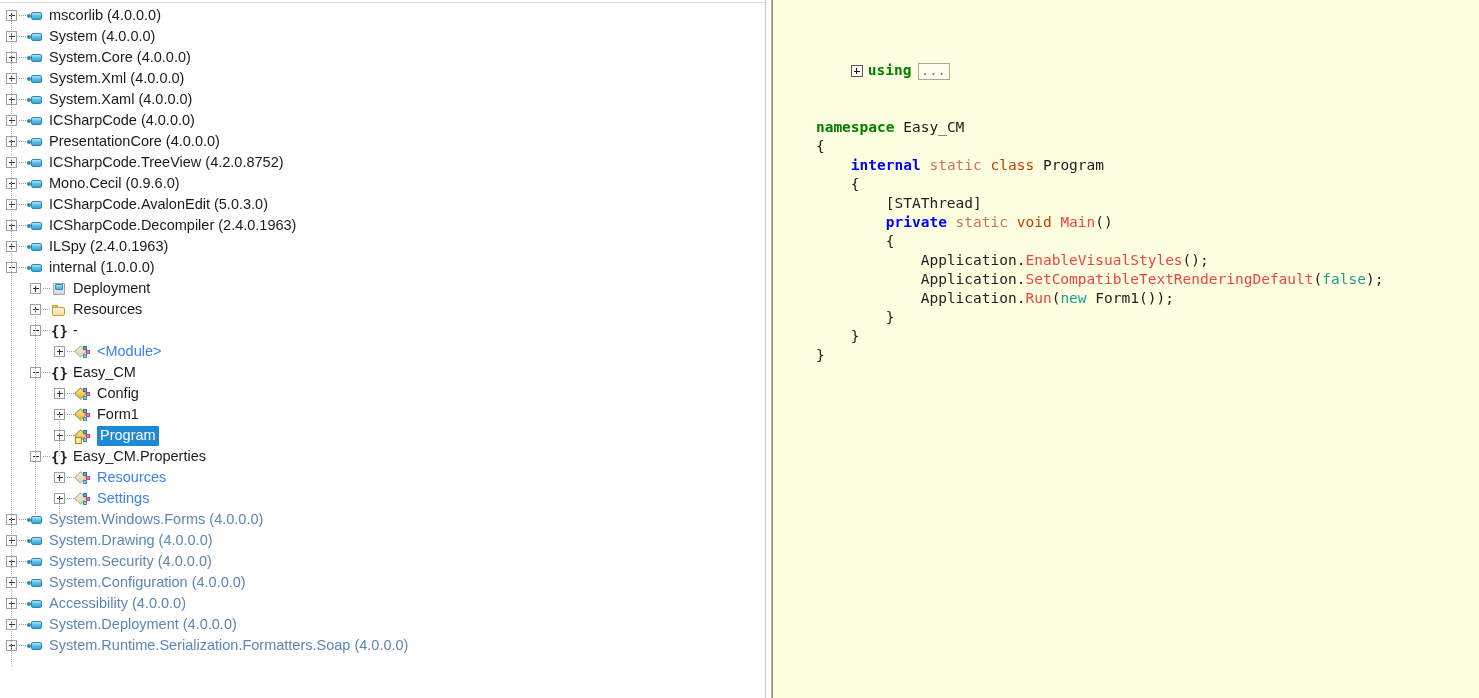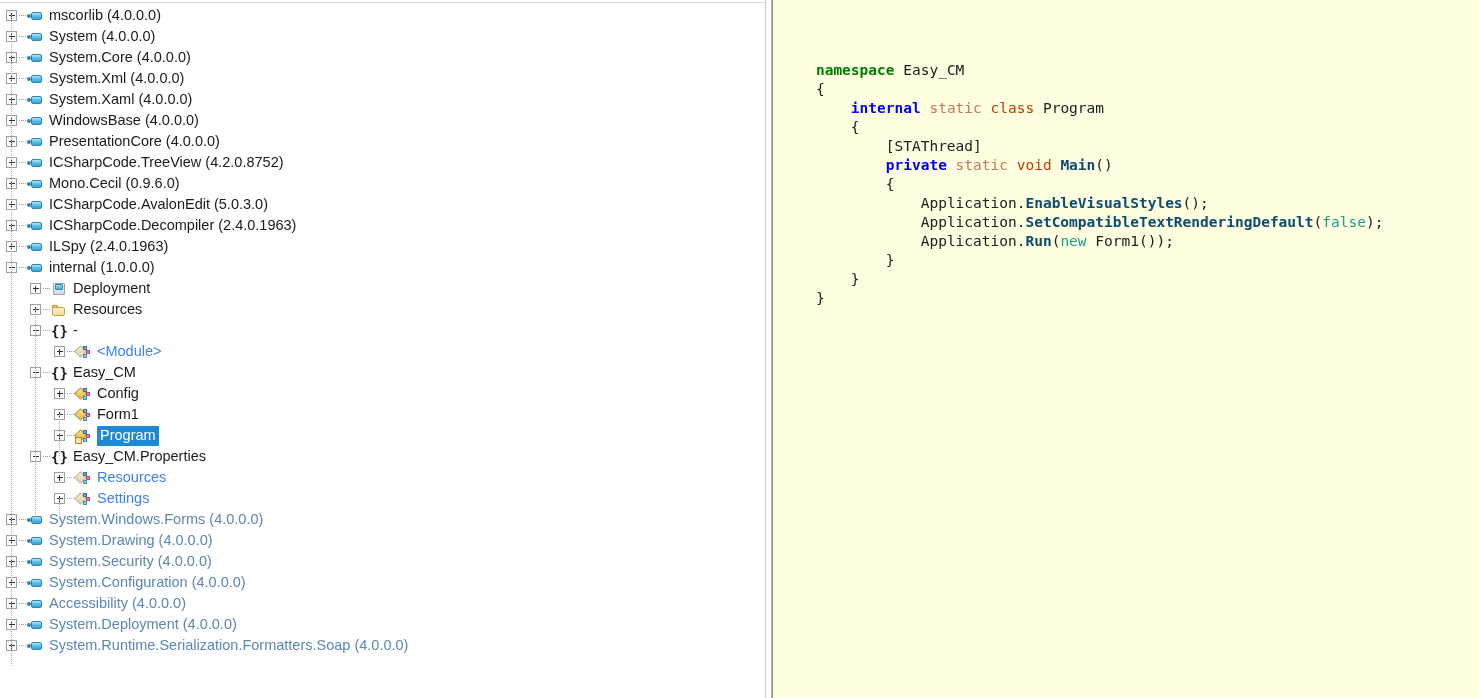--- a/index.html
+++ b/index.html
@@ -248,21 +248,21 @@
     white-space: pre;
     color: #202020;
   }
   .cl { height: 19px; }
   .k-using, .k-ns   { color: #008000; font-weight: bold; }
   .k-mod            { color: #0000ff; font-weight: bold; }
   .k-static         { color: #c8775c; }
   .k-type           { color: #c04000; }
   .k-lit            { color: #1f9e8f; font-weight: normal; }
   .ident            { color: #202020; }
-  .method           { color: #0c4a6e; font-weight: bold; }
+  .method           { color: #ef4444; font-weight: normal; }
   .punct            { color: #202020; }
 
   .fold-box {
     display: inline-block;
     width: 12px; height: 12px;
     border: 1px solid #5a5a5a;
     background: #fdfdf0;
     position: relative;
     vertical-align: middle;
     margin-right: 5px;
@@ -351,21 +351,21 @@
           <span class="label ">System.Xaml (4.0.0.0)</span>
         </div>
         <div class="row">
           <span class="indent" style="width:6px"></span>
           <span class="exp plus"></span>
           <span class="conn"></span>
           <span class="icon ic-asm">
             <span class="dot"></span>
             <span class="body"></span>
           </span>
-          <span class="label ">WindowsBase (4.0.0.0)</span>
+          <span class="label ">ICSharpCode (4.0.0.0)</span>
         </div>
         <div class="row">
           <span class="indent" style="width:6px"></span>
           <span class="exp plus"></span>
           <span class="conn"></span>
           <span class="icon ic-asm">
             <span class="dot"></span>
             <span class="body"></span>
           </span>
           <span class="label ">PresentationCore (4.0.0.0)</span>
@@ -619,17 +619,20 @@
         <div class="vline" style="left: 59px; top: 367px; height: 0px;"></div>
         <div class="vline" style="left: 59px; top: 409px; height: 42px;"></div>
         <div class="vline" style="left: 59px; top: 493px; height: 21px;"></div>
       </div>
   </div>
 
   <div id="splitter"></div>
 
   <div id="code-pane">
     <div id="code">
+      <div class="cl">
+        <span class="fold-box"></span><span class="k-using">using</span><span class="ellipsis-box">...</span>
+      </div>
       <div id="code-lines"><div class="cl">&nbsp;</div><div class="cl">&nbsp;&nbsp;&nbsp;&nbsp;<span class="k-ns">namespace</span><span class="ident"> Easy_CM</span></div><div class="cl">&nbsp;&nbsp;&nbsp;&nbsp;<span class="punct">{</span></div><div class="cl">&nbsp;&nbsp;&nbsp;&nbsp;&nbsp;&nbsp;&nbsp;&nbsp;<span class="k-mod">internal</span><span class="punct"> </span><span class="k-static">static</span><span class="punct"> </span><span class="k-type">class</span><span class="ident"> Program</span></div><div class="cl">&nbsp;&nbsp;&nbsp;&nbsp;&nbsp;&nbsp;&nbsp;&nbsp;<span class="punct">{</span></div><div class="cl">&nbsp;&nbsp;&nbsp;&nbsp;&nbsp;&nbsp;&nbsp;&nbsp;&nbsp;&nbsp;&nbsp;&nbsp;<span class="ident">[STAThread]</span></div><div class="cl">&nbsp;&nbsp;&nbsp;&nbsp;&nbsp;&nbsp;&nbsp;&nbsp;&nbsp;&nbsp;&nbsp;&nbsp;<span class="k-mod">private</span><span class="punct"> </span><span class="k-static">static</span><span class="punct"> </span><span class="k-type">void</span><span class="punct"> </span><span class="method">Main</span><span class="punct">()</span></div><div class="cl">&nbsp;&nbsp;&nbsp;&nbsp;&nbsp;&nbsp;&nbsp;&nbsp;&nbsp;&nbsp;&nbsp;&nbsp;<span class="punct">{</span></div><div class="cl">&nbsp;&nbsp;&nbsp;&nbsp;&nbsp;&nbsp;&nbsp;&nbsp;&nbsp;&nbsp;&nbsp;&nbsp;&nbsp;&nbsp;&nbsp;&nbsp;<span class="ident">Application.</span><span class="method">EnableVisualStyles</span><span class="punct">();</span></div><div class="cl">&nbsp;&nbsp;&nbsp;&nbsp;&nbsp;&nbsp;&nbsp;&nbsp;&nbsp;&nbsp;&nbsp;&nbsp;&nbsp;&nbsp;&nbsp;&nbsp;<span class="ident">Application.</span><span class="method">SetCompatibleTextRenderingDefault</span><span class="punct">(</span><span class="k-lit">false</span><span class="punct">);</span></div><div class="cl">&nbsp;&nbsp;&nbsp;&nbsp;&nbsp;&nbsp;&nbsp;&nbsp;&nbsp;&nbsp;&nbsp;&nbsp;&nbsp;&nbsp;&nbsp;&nbsp;<span class="ident">Application.</span><span class="method">Run</span><span class="punct">(</span><span class="k-lit">new</span><span class="ident"> Form1</span><span class="punct">());</span></div><div class="cl">&nbsp;&nbsp;&nbsp;&nbsp;&nbsp;&nbsp;&nbsp;&nbsp;&nbsp;&nbsp;&nbsp;&nbsp;<span class="punct">}</span></div><div class="cl">&nbsp;&nbsp;&nbsp;&nbsp;&nbsp;&nbsp;&nbsp;&nbsp;<span class="punct">}</span></div><div class="cl">&nbsp;&nbsp;&nbsp;&nbsp;<span class="punct">}</span></div></div>
     </div>
   </div>
 
 </div>
 
 </body></html>

